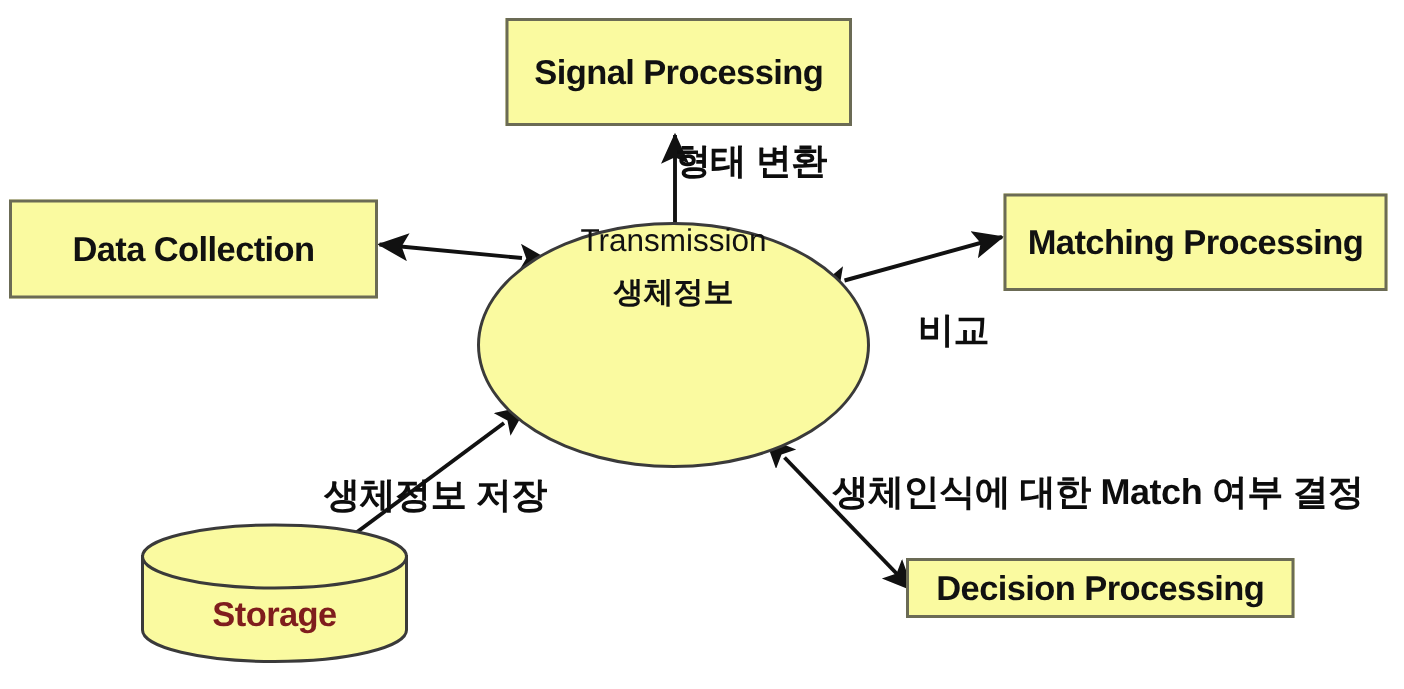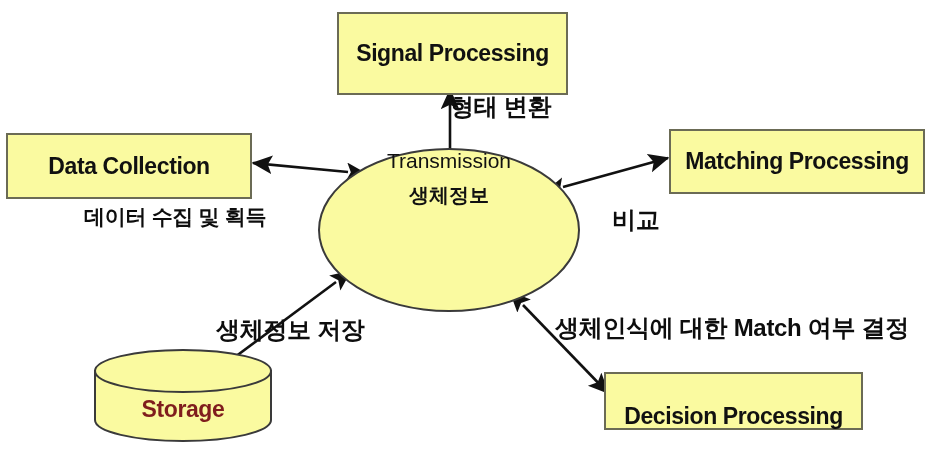--- a/index.html
+++ b/index.html
@@ -126,48 +126,47 @@
     <line x1="336" y1="282" x2="208" y2="377" stroke="#111111" stroke-width="2.6" marker-start="url(#arrowStart)" marker-end="url(#arrowEnd)"></line>
 
     <line x1="523" y1="305" x2="608" y2="393" stroke="#111111" stroke-width="2.6" marker-start="url(#arrowStart)" marker-end="url(#arrowEnd)"></line>
 
     <g>
       <path d="M95,371 L95,420 A 88 21 0 0 0 271 420 L271,371 Z" fill="#FAFAA0" stroke="#3A3A3A" stroke-width="2"></path>
       <ellipse cx="183" cy="371" rx="88" ry="21" fill="#FAFAA0" stroke="#3A3A3A" stroke-width="2"></ellipse>
     </g>
   </svg>
 
-  <div class="node-box" style="left:337px; top:12px; width:231px; height:83px;">
+  <div class="node-box" style="left:337px; top:12px; width:231px; height:72px;">
     <span class="node-label">Signal Processing</span>
   </div>
 
   <div class="node-box" style="left:669px; top:129px; width:256px; height:65px;">
     <span class="node-label">Matching Processing</span>
   </div>
 
   <div class="node-box" style="left:6px; top:133px; width:246px; height:66px;">
     <span class="node-label">Data Collection</span>
   </div>
 
-  <div class="node-box" style="left:604px; top:372px; width:259px; height:58px;align-items:flex-end;">
+  <div class="node-box" style="left:604px; top:372px; width:259px; height:40px;">
     <span class="node-label">Decision Processing</span>
   </div>
 
   <div class="cyl-node" style="left:95px; top:371px; width:176px; height:70px;">
     <span class="cyl-label" style="top:25px;">Storage</span>
   </div>
 
   <div class="ellipse-node" style="left:318px; top:148px; width:262px; height:164px;">
     <span class="ellipse-line">Transmission</span>
     <span class="ellipse-line kr">생체정보</span>
   </div>
 
   <span class="edge-label" style="left:450px; top:91px;">형태 변환</span>
 
-  <span class="caption-label" style="left:84px; top:203px;">데이터 수집 및 획득</span>
 
   <span class="edge-label" style="left:612px; top:204px;text-align:center;">비교</span>
 
   <span class="edge-label" style="left:555px; top:312px;">생체인식에 대한 Match 여부 결정</span>
 
   <span class="edge-label" style="left:216px; top:314px;">생체정보 저장</span>
 
 </div>
 
 </body></html>

